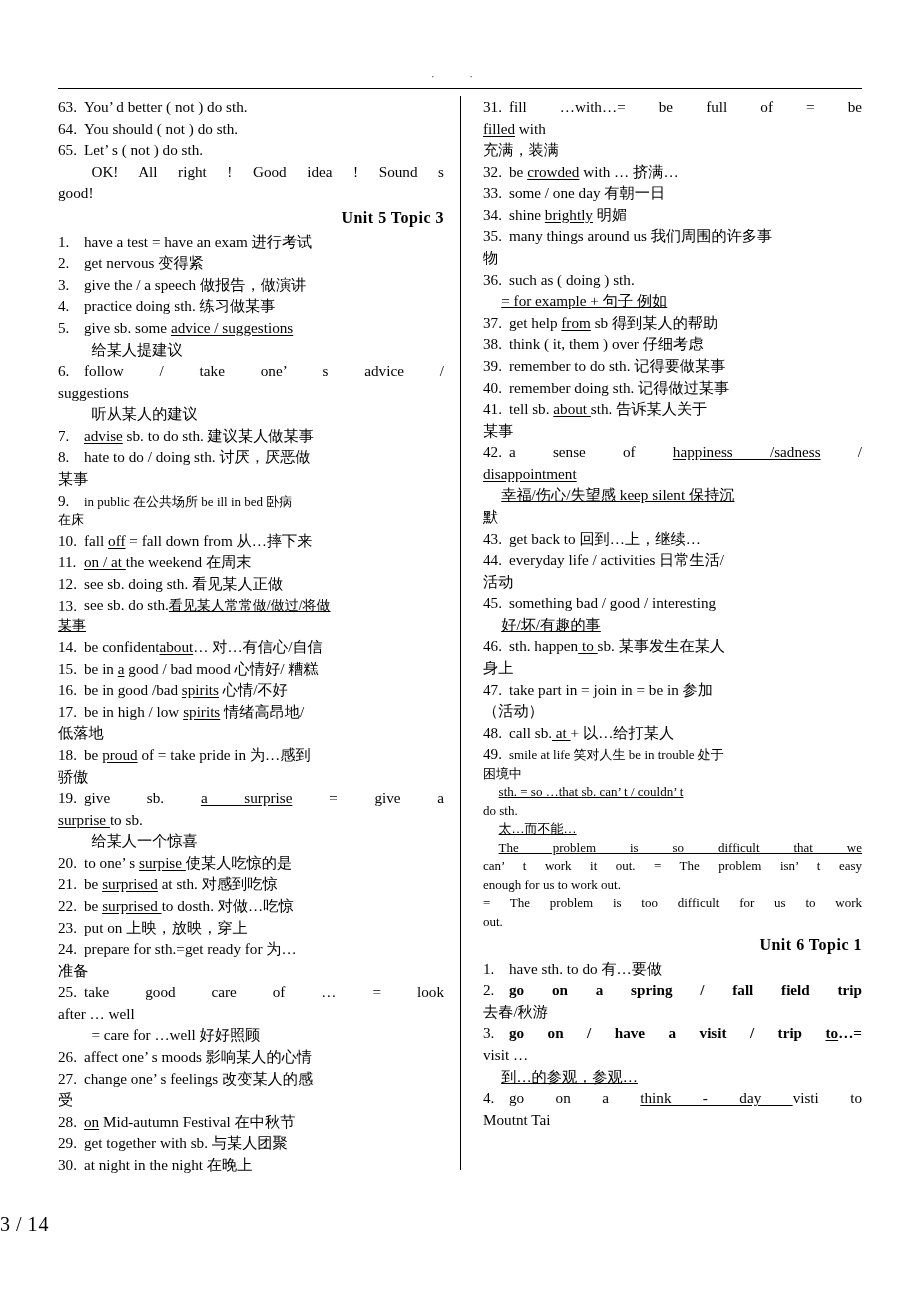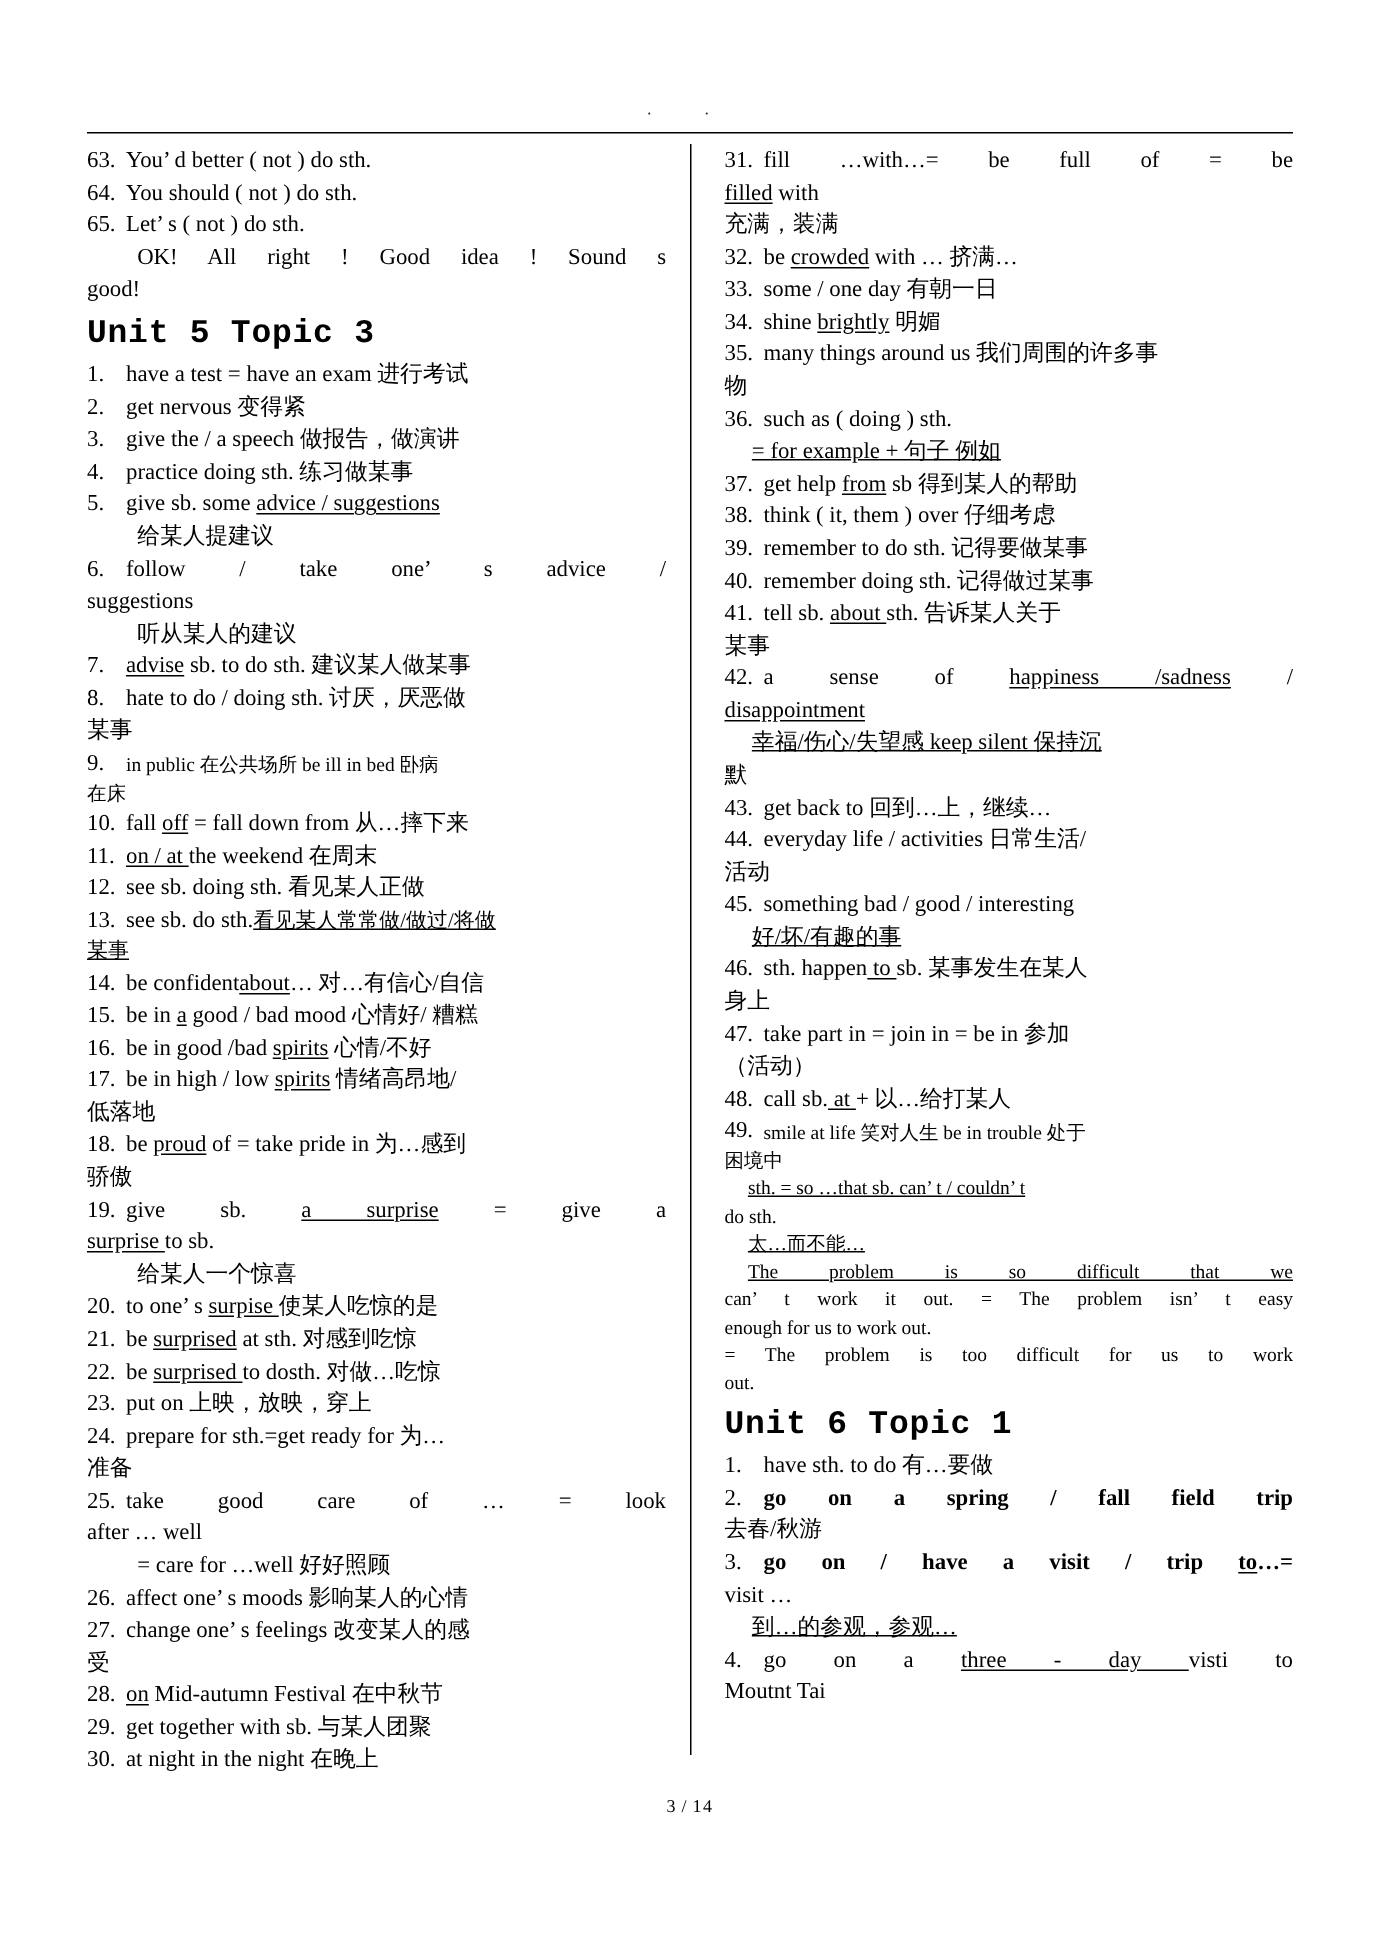--- a/index.html
+++ b/index.html
@@ -48,34 +48,34 @@
   .txt.just{text-align:justify;text-align-last:justify;}
   .cont{display:block;margin:0;}
   .cont.ind{text-indent:2.2em;}
   .cont.ind1{text-indent:1.2em;text-decoration:underline;}
   .small{font-size:13px;}
   .smaller{font-size:14px;text-decoration:underline;}
   .bold{font-weight:bold;}
   u{text-decoration:underline;text-underline-offset:2px;}
 
   .unit-head{
-    text-align:left;font-weight:bold;font-size:22px;
-    font-family:Liberation Mono, monospace;
+    text-align:right;font-weight:bold;font-size:16px;
+    font-family:Liberation Serif, serif;
     margin:3px 0 1px 0;letter-spacing:0.5px;
   }
 
   
   .spread{
     display:block;text-align:justify;text-align-last:justify;
   }
 
   
   .footer{
-    position:absolute;left:0;right:0;bottom:88px;
-    text-align:center;font-size:12px;
+    position:absolute;left:0;right:0;bottom:64px;
+    font-size:20px;
     font-family:"Liberation Serif","DejaVu Serif",serif;
   }
   .footer .pg{letter-spacing:1px;}
 </style>
 </head>
 <body>
 
 <div class="page">
 
   <div class="header-dots">· ·</div>
@@ -403,21 +403,21 @@
 
       <div class="entry">
         <span class="num">3.</span>
         <span class="txt bold just"><span>go on / have a visit / trip </span><u>to</u><span>…=</span></span>
       </div>
       <div class="cont">visit …</div>
       <div class="cont ind1">到…的参观，参观…</div>
 
       <div class="entry">
         <span class="num">4.</span>
-        <span class="txt just"><span>go  on  a  </span><u>three  -  day </u><span>visti  to</span></span>
+        <span class="txt just"><span>go  on  a  </span><u>think  -  day </u><span>visti  to</span></span>
       </div>
       <div class="cont">Moutnt Tai</div>
 
     </div>
   </div>
 
   <div class="footer">
     <span class="pg">3</span>
     <span class="pg">/</span>
     <span class="pg">14</span>

